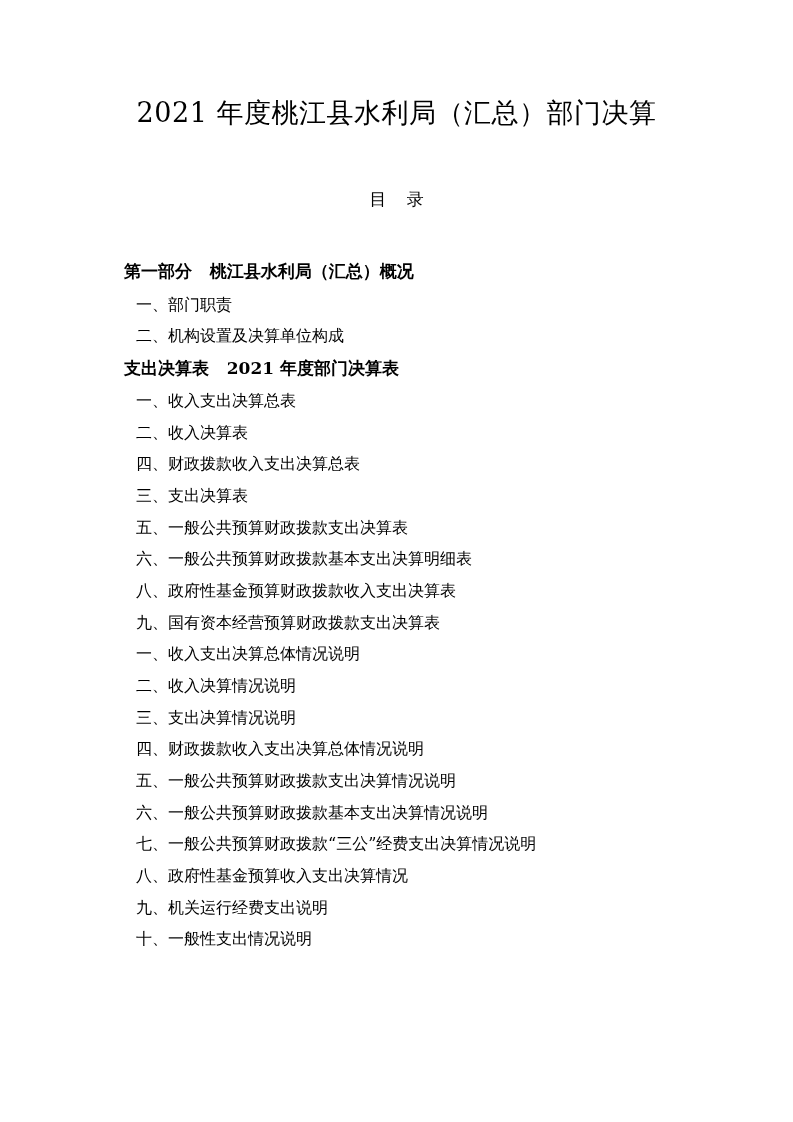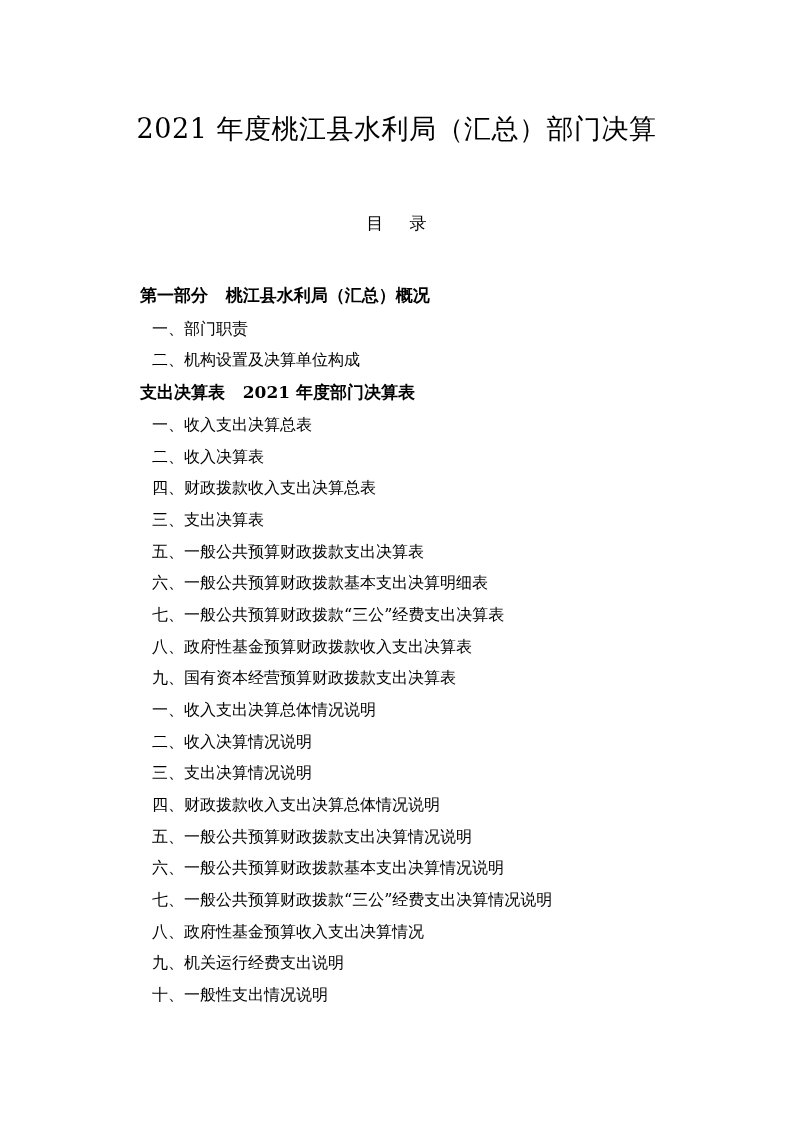--- a/index.html
+++ b/index.html
@@ -12,39 +12,39 @@
     height: 1122px;
     font-family: "DejaVu Serif", "Liberation Serif", serif;
     color: #000000;
     overflow: hidden;
   }
   .page {
     position: relative;
     width: 793px;
     height: 1008px;
     box-sizing: border-box;
-    padding: 16px;
+    padding: 0;
   }
   .doc-title {
     font-family: "DejaVu Serif", "Liberation Serif", serif;
     font-size: 27px;
     font-weight: 400;
     text-align: center;
     letter-spacing: 0.5px;
     margin: 0;
     padding-top: 97px;
     line-height: 1.2;
   }
   .toc-heading {
-    font-family: Liberation Mono, monospace;
+    font-family: Liberation Serif, serif;
     font-size: 17px;
     font-weight: 400;
     text-align: center;
     letter-spacing: 8px;
-    margin: 12px;
+    margin: 4px;
     padding-top: 55px;
     padding-left: 8px;
   }
   .toc {
     margin: 12px;
     padding: 0;
     list-style: none;
   }
   .toc-block {
     padding-top: 32px;
@@ -84,21 +84,20 @@
     </div>
 
     <div>
       <div class="part-line"><span>支出决算表</span>   <span>2021 年度部门决算表</span></div>
       <div class="item-line">一、收入支出决算总表</div>
       <div class="item-line">二、收入决算表</div>
       <div class="item-line">四、财政拨款收入支出决算总表</div>
       <div class="item-line">三、支出决算表</div>
       <div class="item-line">五、一般公共预算财政拨款支出决算表</div>
       <div class="item-line">六、一般公共预算财政拨款基本支出决算明细表</div>
-      <div class="item-line">七、一般公共预算财政拨款“三公”经费支出决算表</div>
       <div class="item-line">八、政府性基金预算财政拨款收入支出决算表</div>
       <div class="item-line">九、国有资本经营预算财政拨款支出决算表</div>
     </div>
 
     <div>
       <div class="item-line">一、收入支出决算总体情况说明</div>
       <div class="item-line">二、收入决算情况说明</div>
       <div class="item-line">三、支出决算情况说明</div>
       <div class="item-line">四、财政拨款收入支出决算总体情况说明</div>
       <div class="item-line">五、一般公共预算财政拨款支出决算情况说明</div>

